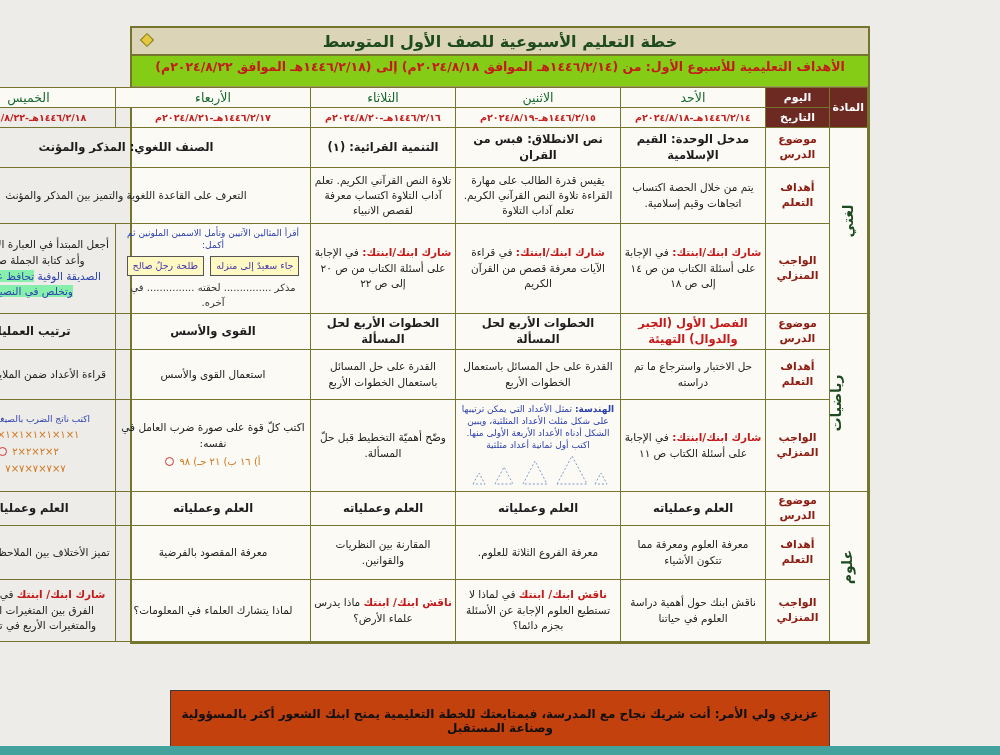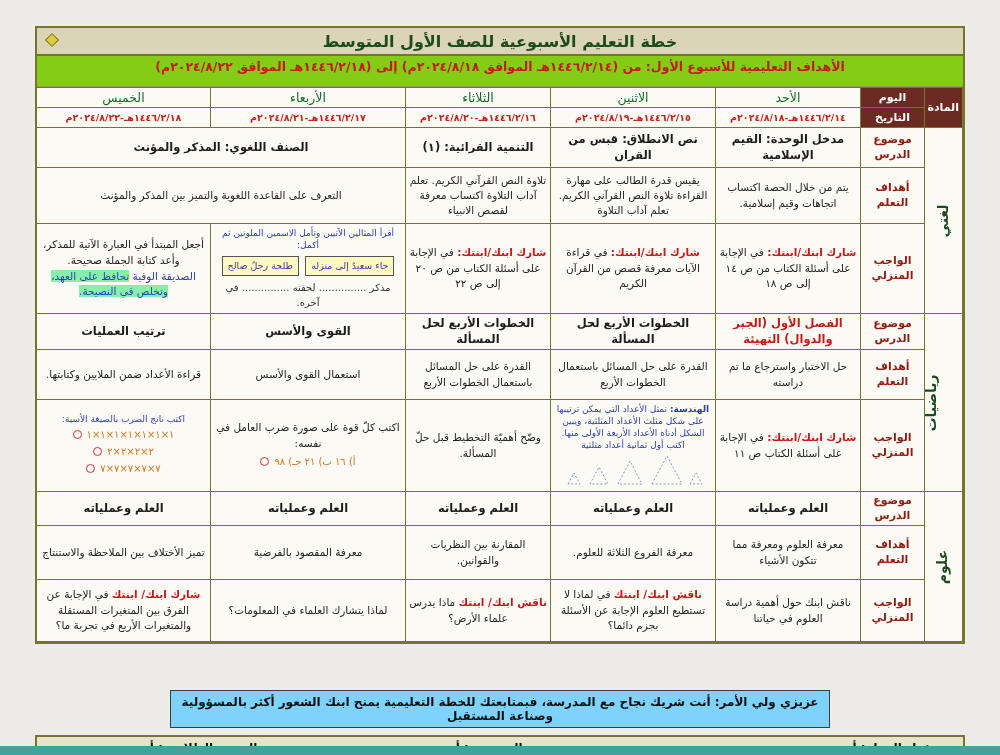--- a/index.html
+++ b/index.html
@@ -3,21 +3,21 @@
 <meta charset="utf-8">
 <style>
   * { box-sizing: border-box; }
   html,body { margin:0; padding:0; }
   .page {
     width:1000px; height:755px; position:relative; overflow:hidden;
     background:#edecE8; direction:rtl;
     font-family:"DejaVu Sans", sans-serif;
   }
   .sheet {
-    width:930px; margin:26px auto 0; background:#fbfaf5;
+    width:740px; margin:26px auto 0; background:#fbfaf5;
     border:2px solid #75752e; position:relative;
   }
   .title-bar {
     position:relative; background:#dcd4b6; color:#1d4a1f; font-weight:bold;
     font-size:16px; text-align:center; padding:4px 0 3px;
     border-bottom:2px solid #75752e;
   }
   .emblem {
     position:absolute; left:10px; top:7px; width:10px; height:10px;
     background:#e4c93f; border:1px solid #7c7c2f; transform:rotate(45deg);
@@ -43,22 +43,22 @@
   .tiny { font-size:9px; line-height:1.35; display:block; }
   .ex-boxes { display:flex; gap:6px; justify-content:center; margin:5px 0 4px; }
   .ex-box { border:1px solid #555; padding:2px 5px; font-size:9.5px; color:#4433aa; white-space:nowrap; background:#fef9c3; }
   .fill-line { font-size:10px; color:#333; }
   .hand { color:#d07820; font-size:10px; letter-spacing:1px; margin:2px 0; }
   .hand::after { content:""; display:inline-block; width:7px; height:7px;
     border:1.5px solid #d33333; border-radius:50%; margin-right:5px; vertical-align:-1px; }
   .hl { background:#86efac; }
   .triangles { display:block; margin:3px auto 0; }
   .notice {
-    width:660px; margin:46px auto 0; border:1px solid #3b3b3b; background:#7dd3fc;
-    text-align:center; font-weight:bold; font-size:12px; color:#101010; padding:4px 6px;
+    width:660px; margin:46px auto 0; border:1px solid #3b3b3b; background:#c2410c;
+    text-align:center; font-weight:bold; font-size:12px; color:#101010; padding:16px 6px;
   }
   .signatures {
     width:930px; margin:7px auto 0; border:2px solid #75752e; background:#eae2cc;
     display:flex; align-items:center; padding:4px 12px;
     font-weight:bold; font-size:12px; color:#111;
   }
   .sig { flex:1; }
   .s1 { text-align:right; }
   .s2 { text-align:center; }
   .s3 { text-align:center; }

